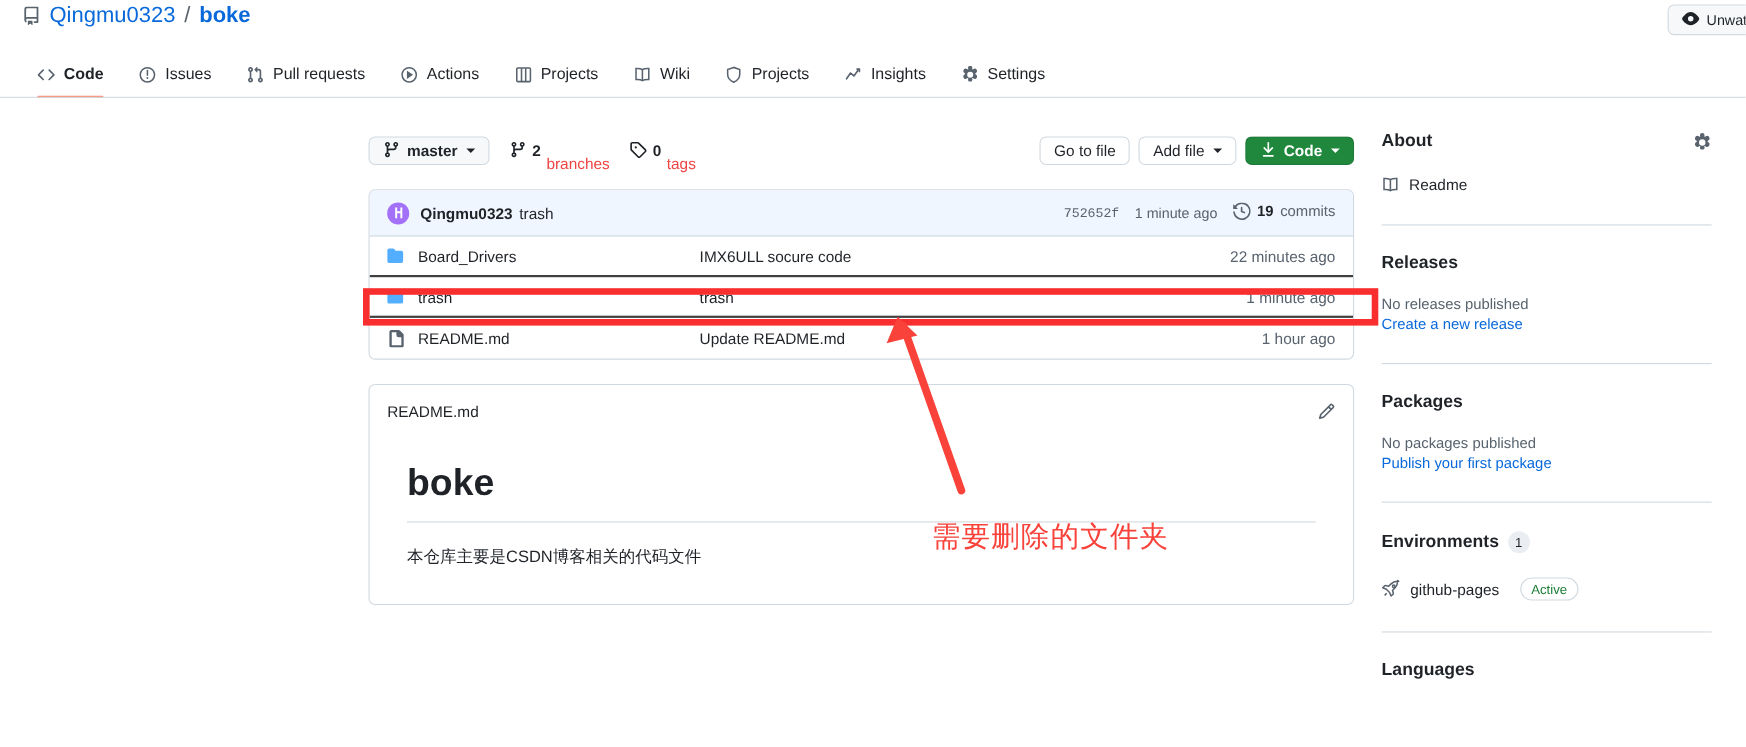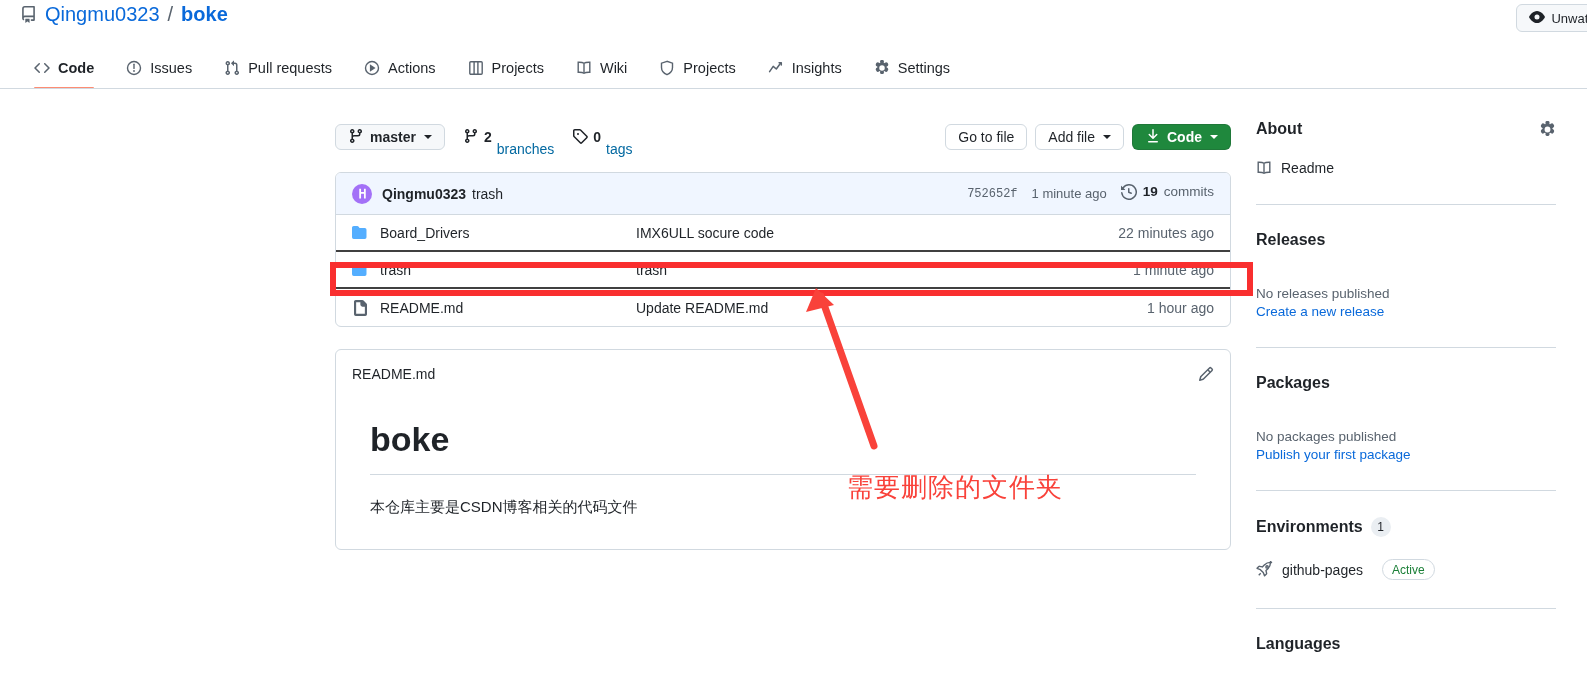--- a/index.html
+++ b/index.html
@@ -49,21 +49,21 @@
          border: 1px solid #d1d9e0; border-radius: 6px; background: #f6f8fa;
          height: 26px; padding: 0 12px; font-size: 14px; color: #1f2328; }
   .btn.white { background: #ffffff; }
   .branch-btn { font-weight: 600; }
   .caret { width: 0; height: 0; border-left: 4px solid transparent; border-right: 4px solid transparent;
            border-top: 4px solid #1f2328; margin-left: 2px; }
   .caret.white { border-top-color: #ffffff; }
   .meta-link { display: inline-flex; align-items: center; gap: 5px; font-size: 14px;
                color: #1f2328; margin-left: 18px; }
   .meta-link b { font-weight: 600; }
-  .meta-link span.muted { color: #0369a1; margin-top: 24px; }
+  .meta-link span.muted { color: #ef4444; margin-top: 24px; }
   .spacer { flex: 1; }
   .btn-group { display: flex; align-items: flex-start; gap: 8px; }
   .btn.code { background: #1f883d; border-color: rgba(31,35,40,.15); color: #ffffff; font-weight: 600;
               padding: 0 12px; }
 
   
   .filebox { margin-top: 18px; border: 1px solid #d1d9e0; border-radius: 6px; overflow: hidden; background: #fff; }
   .commitrow { display: flex; align-items: center; height: 42px; background: #f0f6ff;
                padding: 0 16px; border-bottom: 1px solid #d1d9e0; }
   .avatar { width: 20px; height: 20px; border-radius: 50%; background: #a371f7;
@@ -96,21 +96,21 @@
 
   
   .sidebar { position: absolute; left: 1256px; top: 120px; width: 300px; }
   .side-head { display: flex; align-items: center; font-size: 16px; font-weight: 600; color: #1f2328; }
   .side-head .gear { margin-left: auto; color: #59636e; display: inline-flex; }
   .side-desc { font-size: 15px; color: #1f2328; margin-top: 26px; }
   .side-row { display: flex; align-items: center; gap: 9px; font-size: 14px; color: #1f2328; margin-top: 22px; }
   .side-row .sicon { color: #59636e; display: inline-flex; flex: none; }
   .side-sep { height: 1px; background: #d1d9e0; margin-top: 28px; }
   .side-block { margin-top: 26px; }
-  .side-muted { font-size: 13.5px; color: #59636e; margin-top: 37px; }
+  .side-muted { font-size: 13.5px; color: #59636e; margin-top: 20px; }
   .side-link { font-size: 13.5px; color: #0969da; text-decoration: none; display: block; margin-top: 3px; }
   .count-badge { display: inline-flex; align-items: center; justify-content: center;
                  min-width: 20px; height: 20px; padding: 0 6px; margin-left: 8px;
                  border-radius: 10px; background: #eaeef2; color: #1f2328;
                  font-size: 12px; font-weight: 500; }
   .active-badge { display: inline-flex; align-items: center; justify-content: center;
                   height: 21px; padding: 0 9px; margin-left: 10px;
                   border: 1px solid #d1d9e0; border-radius: 11px;
                   font-size: 12px; color: #1a7f37; }
 

